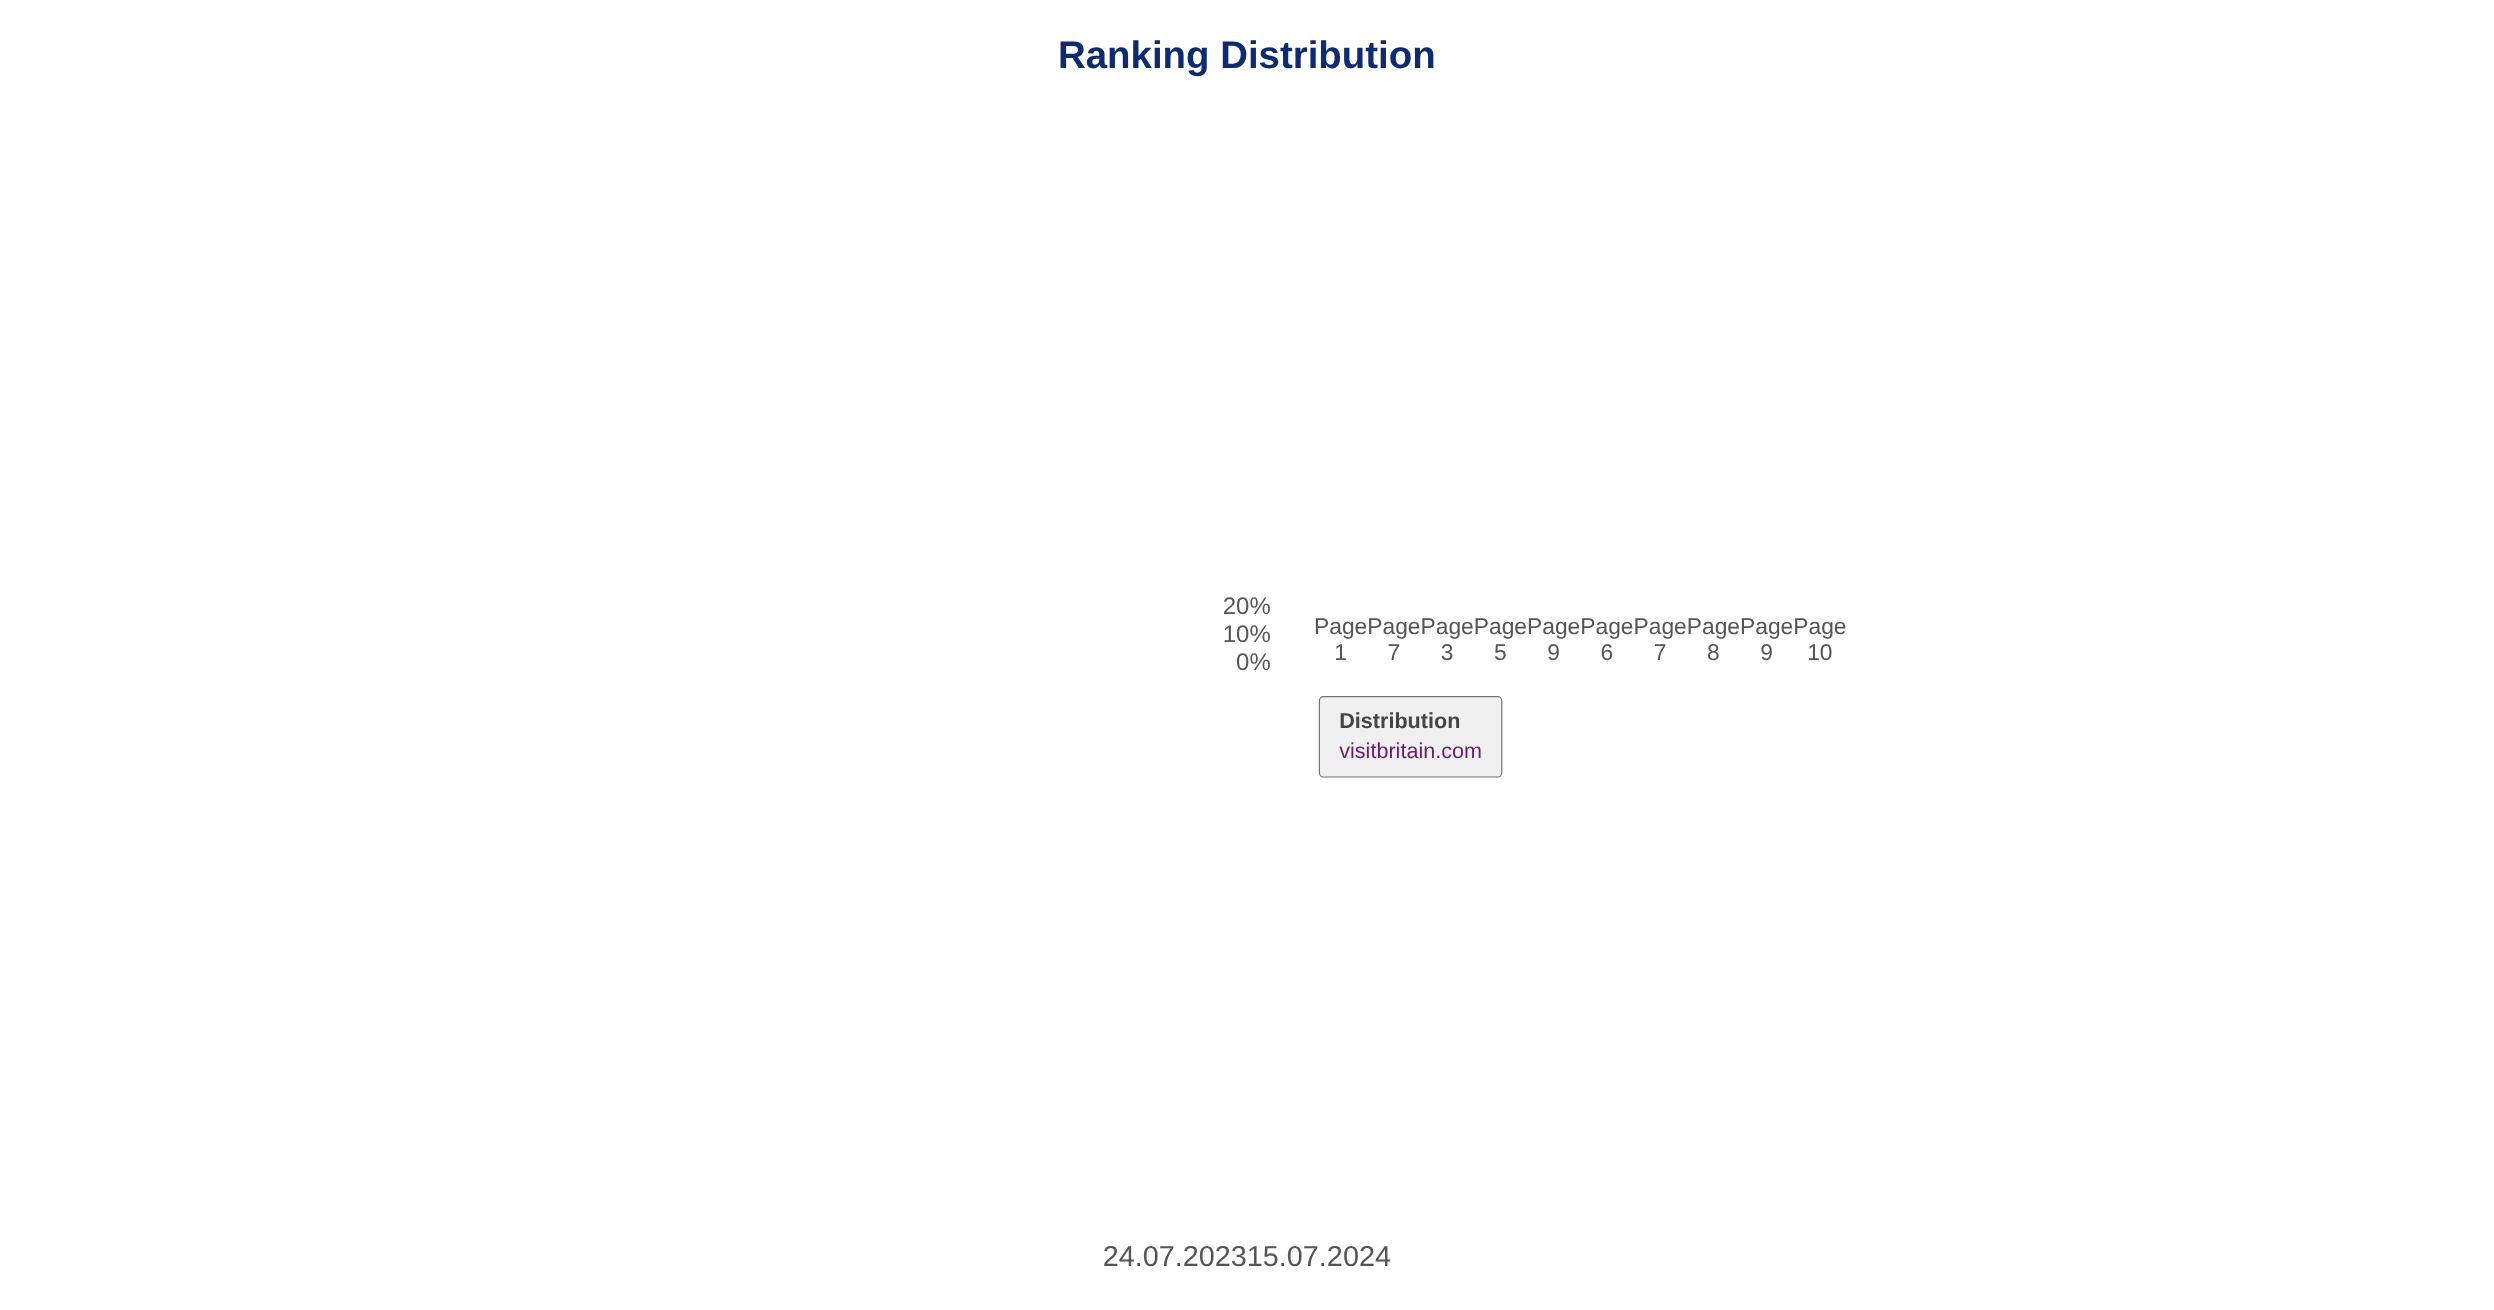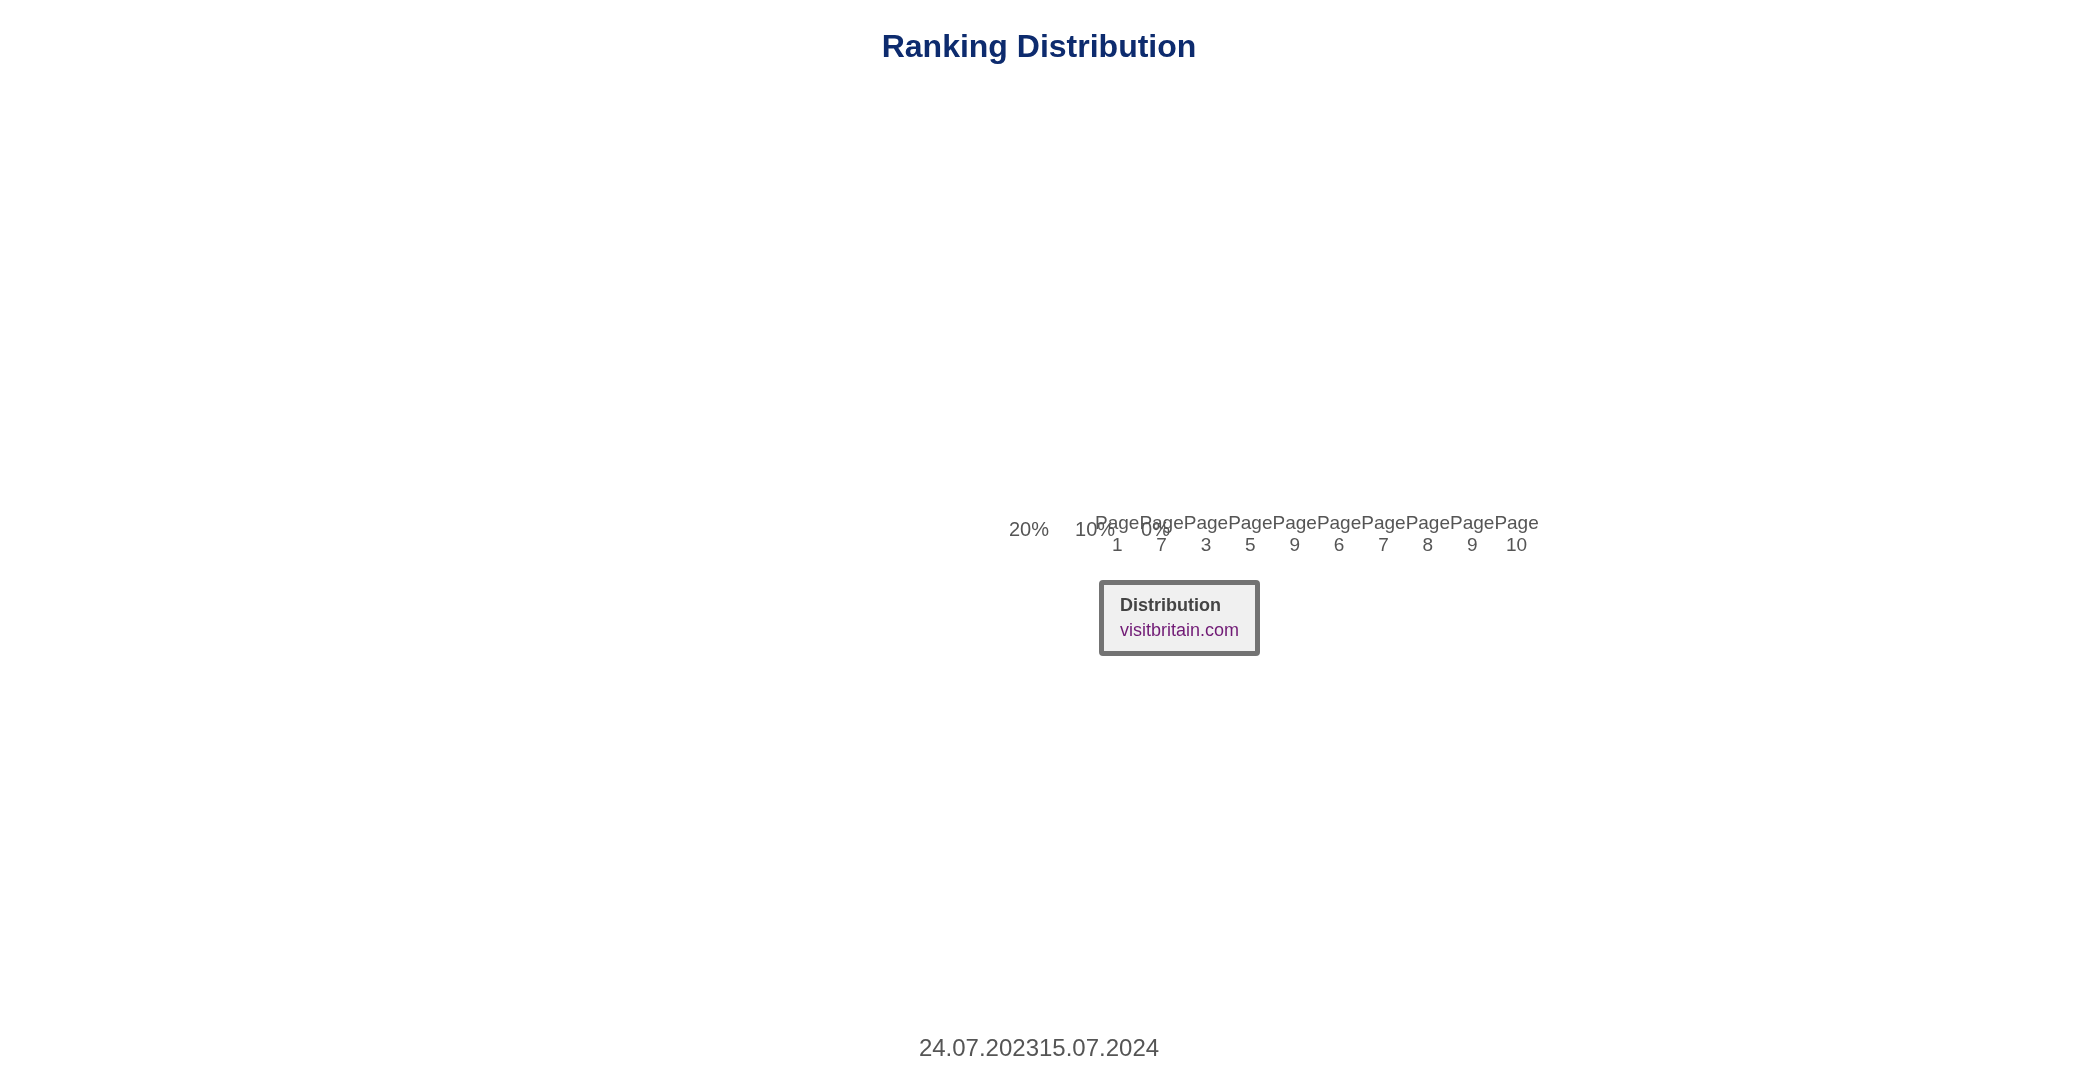--- a/index.html
+++ b/index.html
@@ -37,26 +37,26 @@
     }
     .chart-wrapper {
       flex: 1;
       position: relative;
       display: flex;
       flex-direction: row;
     }
     .y-axis {
       width: 60px;
       display: flex;
+      flex-direction: column;
       justify-content: space-between;
       align-items: flex-end;
       padding-right: 10px;
       padding-bottom: 40px;
       padding-top: 0;
-      gap: 26px;
     }
     .y-label {
       font-size: 20px;
       color: #555;
     }
     .chart-inner {
       flex: 1;
       position: relative;
       display: flex;
       flex-direction: column;
@@ -120,21 +120,21 @@
       text-align: center;
       font-size: 19px;
       color: #555;
       padding-top: 8px;
     }
     .tooltip {
       position: absolute;
       top: 30px;
       left: 30px;
       background: #f0f0f0;
-      border: 5px solid #737373;
+      border: 1px solid #737373;
       border-radius: 4px;
       padding: 10px 16px;
       font-size: 18px;
       color: #444;
       z-index: 10;
       pointer-events: none;
     }
     .tooltip-title {
       font-weight: 600;
       margin-bottom: 4px;

